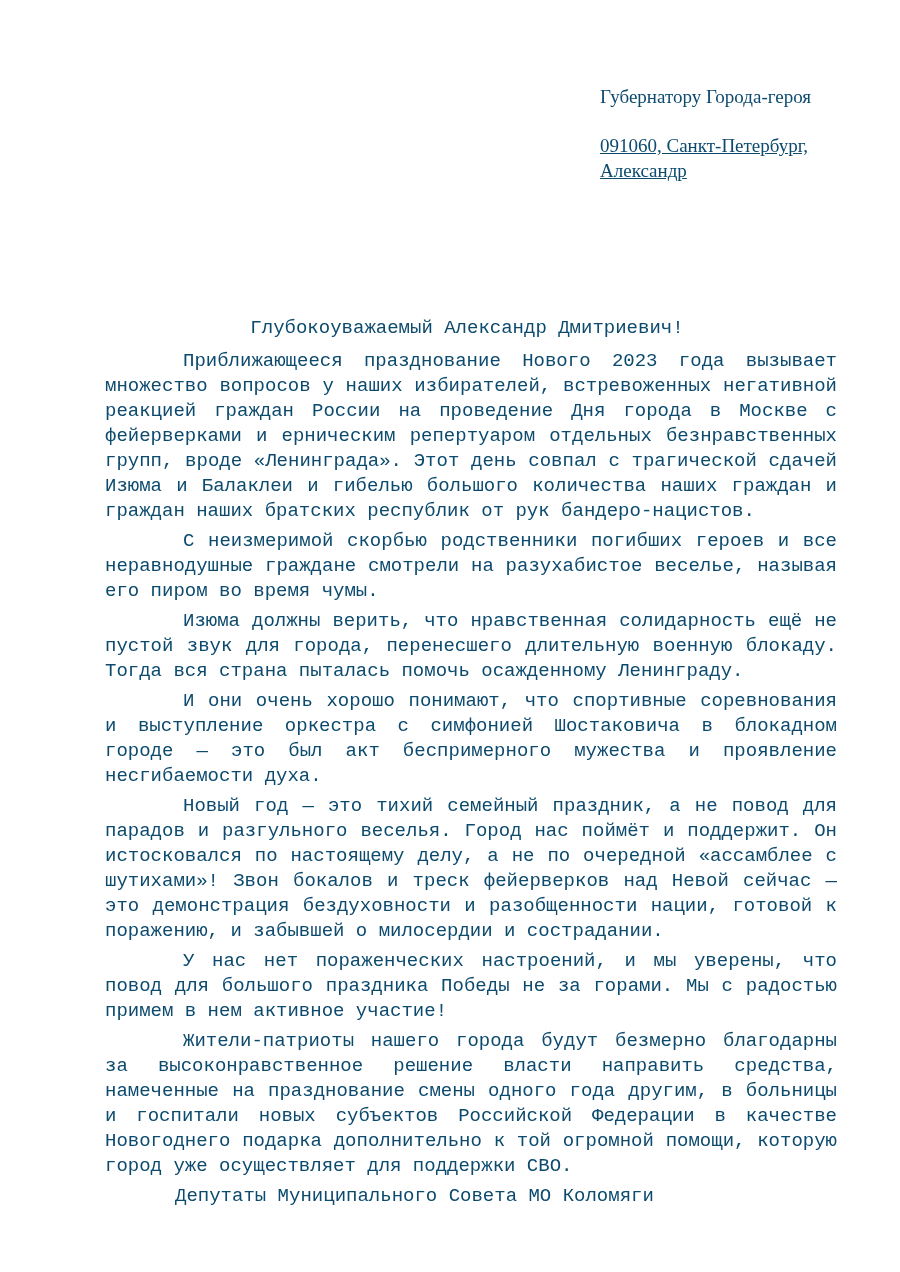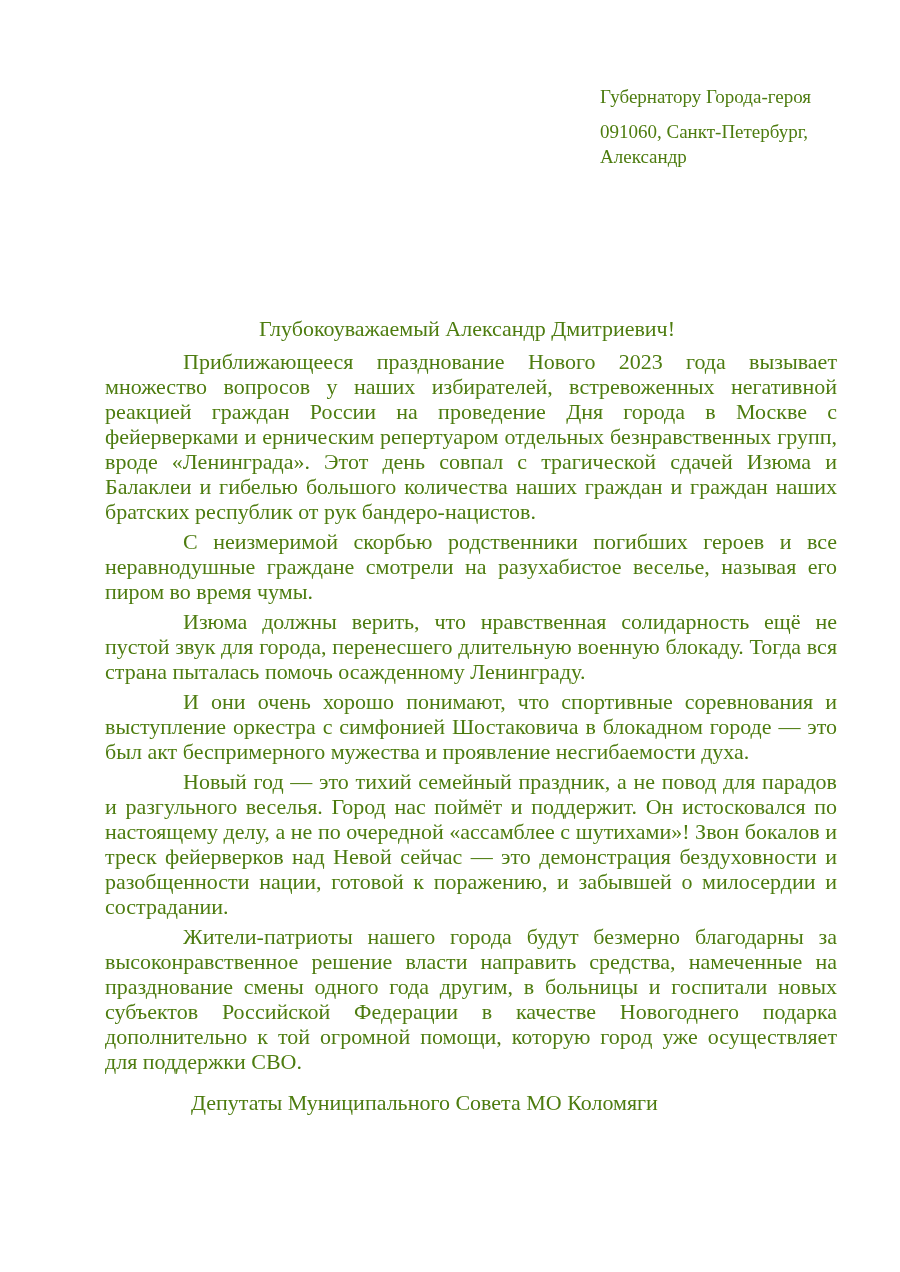--- a/index.html
+++ b/index.html
@@ -5,59 +5,60 @@
   html, body {
     margin: 0;
     padding: 0;
     background: #ffffff;
   }
   .page {
     position: relative;
     width: 900px;
     height: 1272px;
     background: #ffffff;
-    color: #4d7c0f;
+    color: #0c4a6e;
     font-family: "Liberation Serif", "DejaVu Serif", serif;
     overflow: hidden;
   }
   .recipient {
     position: absolute;
     left: 600px;
     top: 84px;
     width: 250px;
     font-size: 19px;
     line-height: 25px;
     text-align: left;
   }
   .recipient .line { display: block; }
-  .recipient .addr-group { margin-top: 10px; }
+  .recipient .addr-group { margin-top: 24px; text-decoration: underline; }
   .content {
     position: absolute;
     left: 97px;
     top: 316px;
     width: 740px;
-    font-size: 22px;
+    font-size: 19px;
     line-height: 25px;
+    font-family: Liberation Mono, monospace;
   }
   .salutation {
     text-align: center;
     margin: 0 0 8px 0;
   }
   p.para {
     margin: 0 0 5px 8px;
     text-indent: 78px;
     text-align: justify;
     hyphens: none;
   }
   .closing {
     margin: 0 0 5px 0;
     text-indent: 78px;
   }
   .signature {
-    margin: 16px;
+    margin: 0;
     text-indent: 78px;
   }
 </style>
 </head>
 <body>
 
 <div class="page">
 
   <div class="recipient">
     <span class="line">Губернатору Города-героя</span>
@@ -68,18 +69,19 @@
   </div>
 
   <div class="content">
     <div class="salutation">Глубокоуважаемый Александр Дмитриевич!</div>
 
     <p class="para">Приближающееся празднование Нового 2023 года вызывает множество вопросов у наших избирателей, встревоженных негативной реакцией граждан России на проведение Дня города в Москве с фейерверками и ерническим репертуаром отдельных безнравственных групп, вроде «Ленинграда». Этот день совпал с трагической сдачей Изюма и Балаклеи и гибелью большого количества наших граждан и граждан наших братских республик от рук бандеро-нацистов.</p>
     <p class="para">С неизмеримой скорбью родственники погибших героев и все неравнодушные граждане смотрели на разухабистое веселье, называя его пиром во время чумы.</p>
     <p class="para">Изюма должны верить, что нравственная солидарность ещё не пустой звук для города, перенесшего длительную военную блокаду. Тогда вся страна пыталась помочь осажденному Ленинграду.</p>
     <p class="para">И они очень хорошо понимают, что спортивные соревнования и выступление оркестра с симфонией Шостаковича в блокадном городе — это был акт беспримерного мужества и проявление несгибаемости духа.</p>
     <p class="para">Новый год — это тихий семейный праздник, а не повод для парадов и разгульного веселья. Город нас поймёт и поддержит. Он истосковался по настоящему делу, а не по очередной «ассамблее с шутихами»! Звон бокалов и треск фейерверков над Невой сейчас — это демонстрация бездуховности и разобщенности нации, готовой к поражению, и забывшей о милосердии и сострадании.</p>
+    <p class="para">У нас нет пораженческих настроений, и мы уверены, что повод для большого праздника Победы не за горами. Мы с радостью примем в нем активное участие!</p>
     <p class="para">Жители-патриоты нашего города будут безмерно благодарны за высоконравственное решение власти направить средства, намеченные на празднование смены одного года другим, в больницы и госпитали новых субъектов Российской Федерации в качестве Новогоднего подарка дополнительно к той огромной помощи, которую город уже осуществляет для поддержки СВО.</p>
 
     <p class="signature">Депутаты Муниципального Совета МО Коломяги</p>
   </div>
 
 </div>
 
 </body></html>

